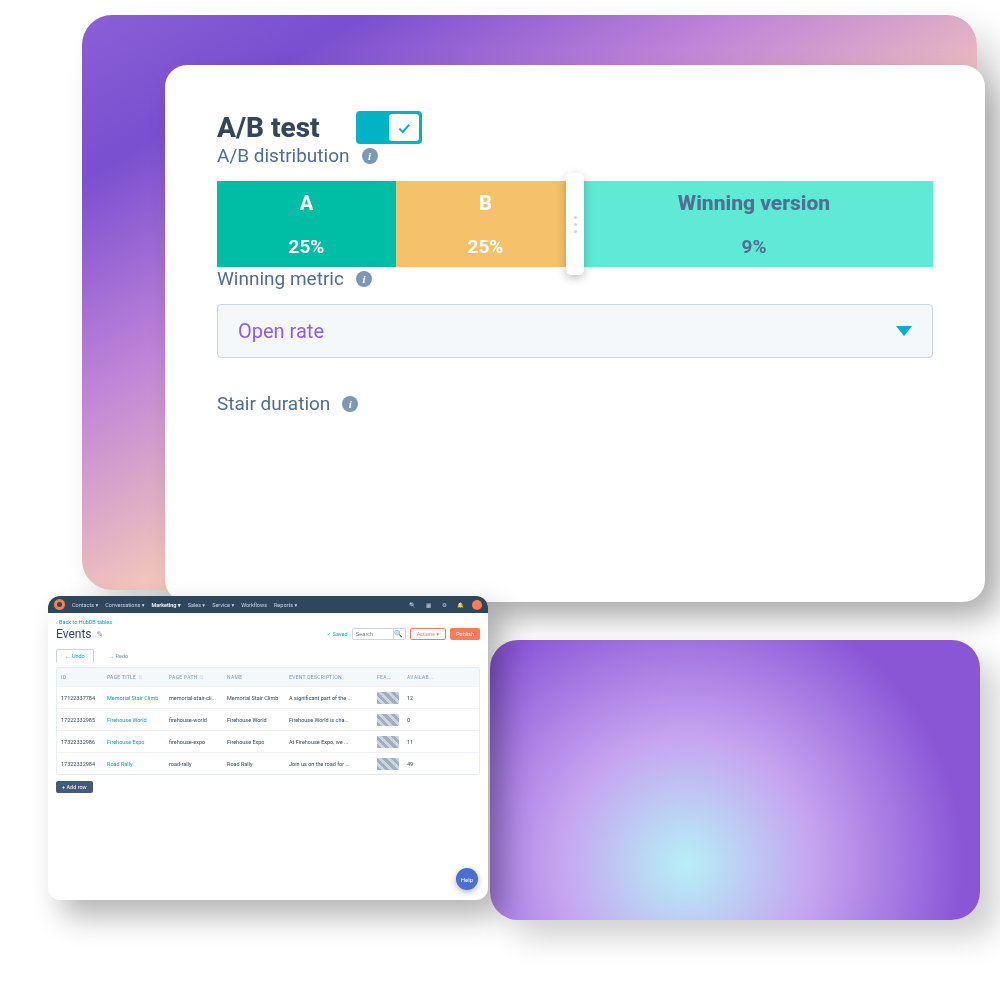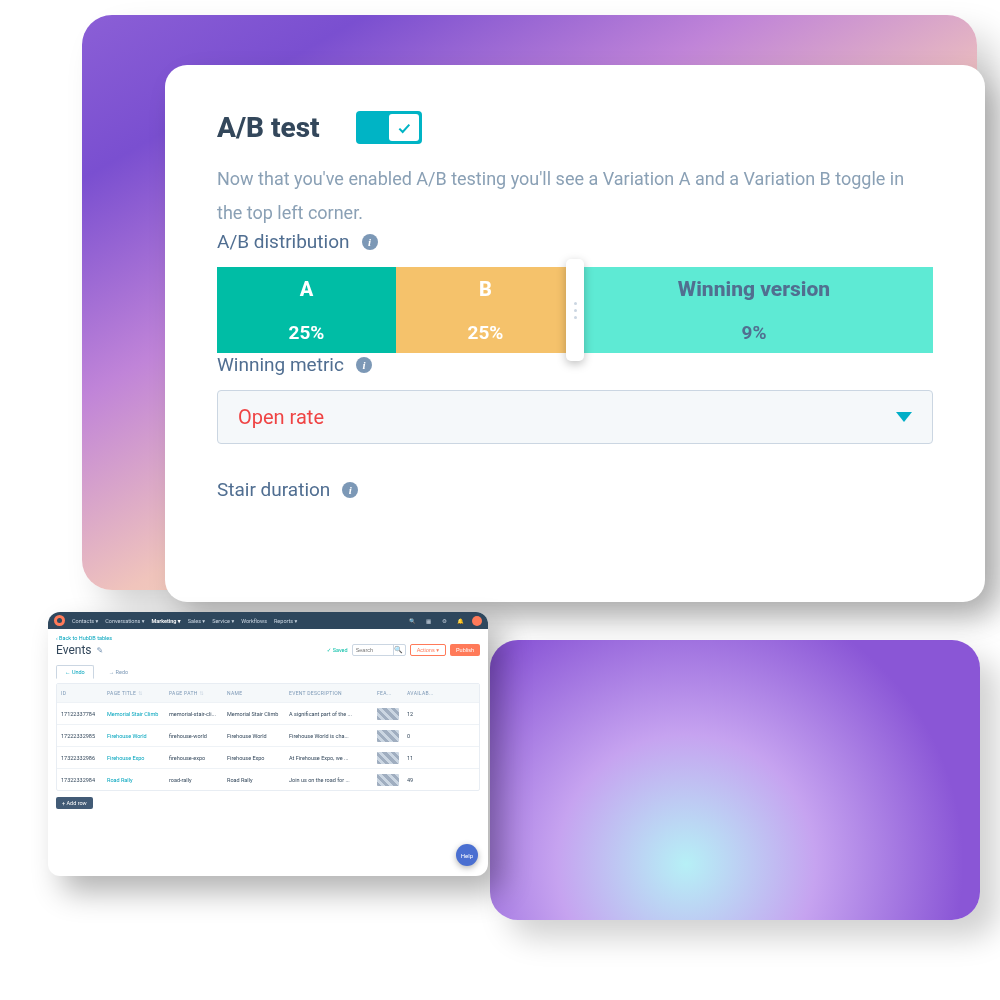--- a/index.html
+++ b/index.html
@@ -61,40 +61,40 @@
     position: absolute; left: 50%; top: -8px; transform: translateX(-50%);
     width: 18px; height: 102px; background: #fff; border-radius: 5px;
     box-shadow: 0 3px 10px rgba(0,0,0,0.25);
     display: flex; flex-direction: column; align-items: center; justify-content: center; gap: 4px;
   }
   .handle span { width: 3px; height: 3px; border-radius: 50%; background: #cbd6e2; }
 
   .select {
     margin-top: 14px; height: 54px; border: 1px solid #cbd6e2; border-radius: 4px;
     background: #f5f8fa; display: flex; align-items: center; justify-content: space-between;
-    padding: 0 20px; color: #ef4444; font-size: 20px;
+    padding: 0 20px; color: #8b5cf6; font-size: 20px;
   }
   .select .caret { width: 0; height: 0; border-left: 8px solid transparent; border-right: 8px solid transparent; border-top: 10px solid #00aec7; }
 
   
   .gradient-card-2 {
     position: absolute;
     left: 490px; top: 640px;
     width: 490px; height: 280px;
     border-radius: 28px;
     background: radial-gradient(circle at 40% 80%, #b6f0f6 0%, #c6a3f0 35%, #8a56d6 75%);
     box-shadow: 18px 18px 30px rgba(0,0,0,0.18);
     z-index: 0;
   }
 
   
   .events-panel {
     position: absolute;
-    left: 48px; top: 612px;
-    width: 440px; height: 264px;
+    left: 48px; top: 596px;
+    width: 440px; height: 304px;
     background: #fff; border-radius: 12px;
     box-shadow: 14px 16px 30px rgba(0,0,0,0.3);
     overflow: hidden; z-index: 2;
     font-size: 7px;
   }
   .topnav {
     height: 17px; background: #2e475d; display: flex; align-items: center; color: #cbd6e2;
     padding: 0 6px; gap: 7px; font-size: 5.5px; white-space: nowrap;
   }
   .topnav .logo { width: 11px; height: 11px; background: #ff7a59; border-radius: 50%; position: relative; }
@@ -141,21 +141,20 @@
     <div class="ab-title-row">
       <div class="ab-title">A/B test</div>
       <div class="toggle">
         <div class="knob">
           <svg viewBox="0 0 24 24">
               <polyline points="5 13 10 18 20 7"></polyline>
             </svg>
         </div>
       </div>
     </div>
-    <div class="ab-desc">Now that you've enabled A/B testing you'll see a Variation A and a Variation B toggle in the top left corner.</div>
 
     <div class="section-label">
       <span>A/B distribution</span>
       <span class="info-icon">i</span>
     </div>
 
     <div class="dist-bar">
       <div class="seg seg-a">
         <div class="lbl">A</div>
         <div class="pct">25%</div>

